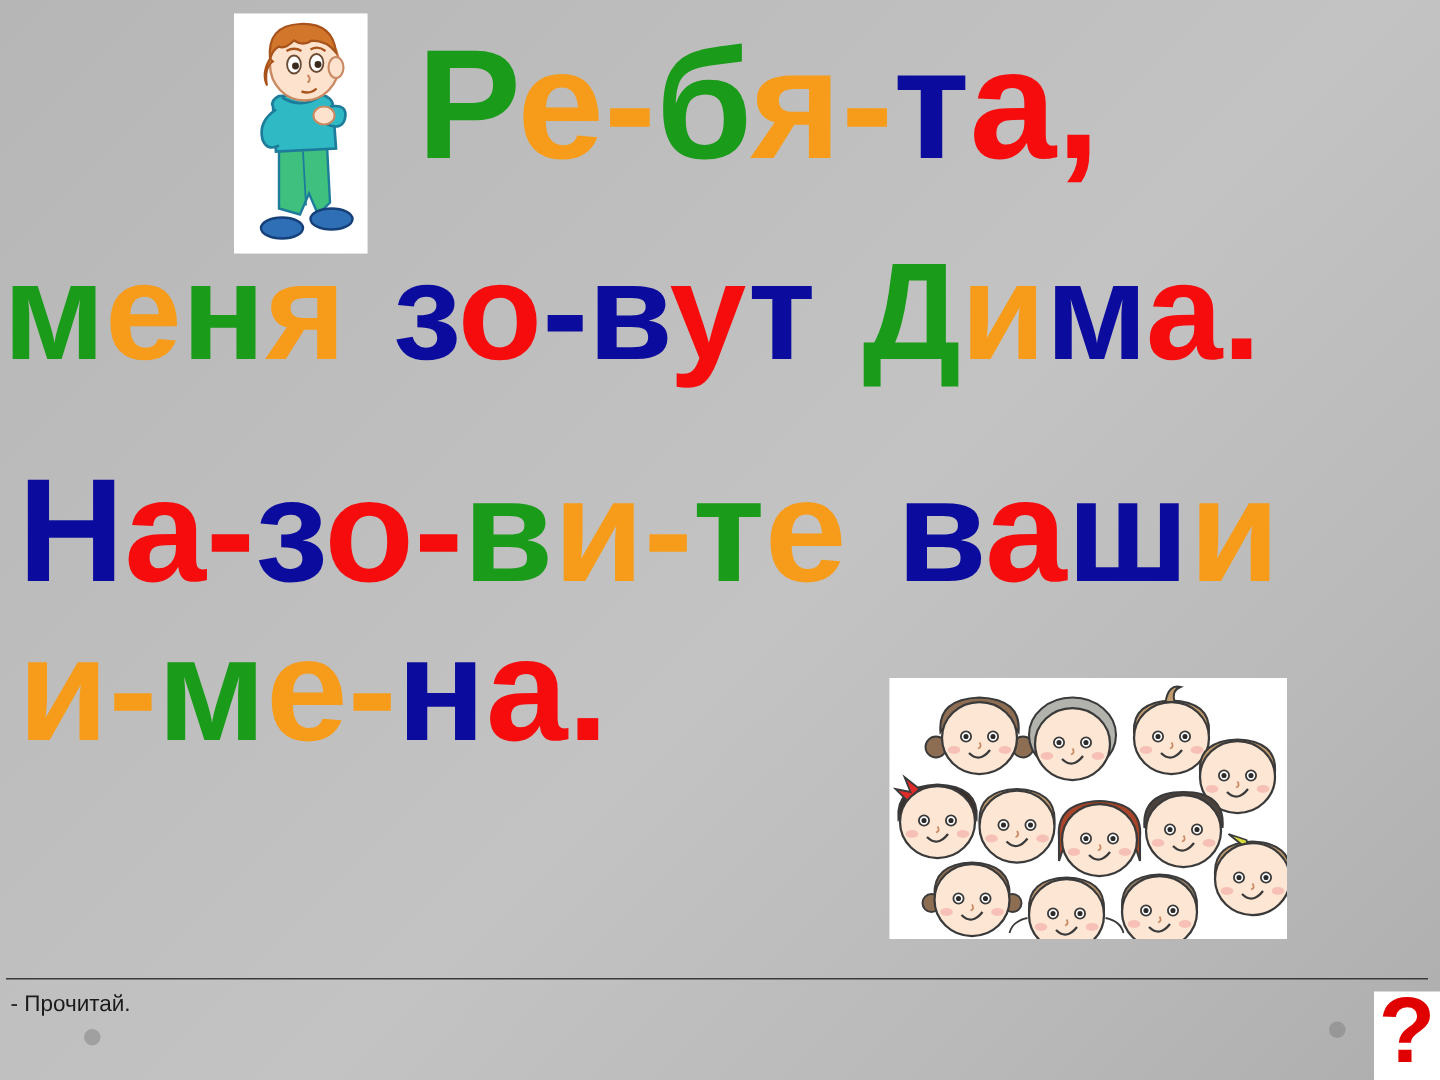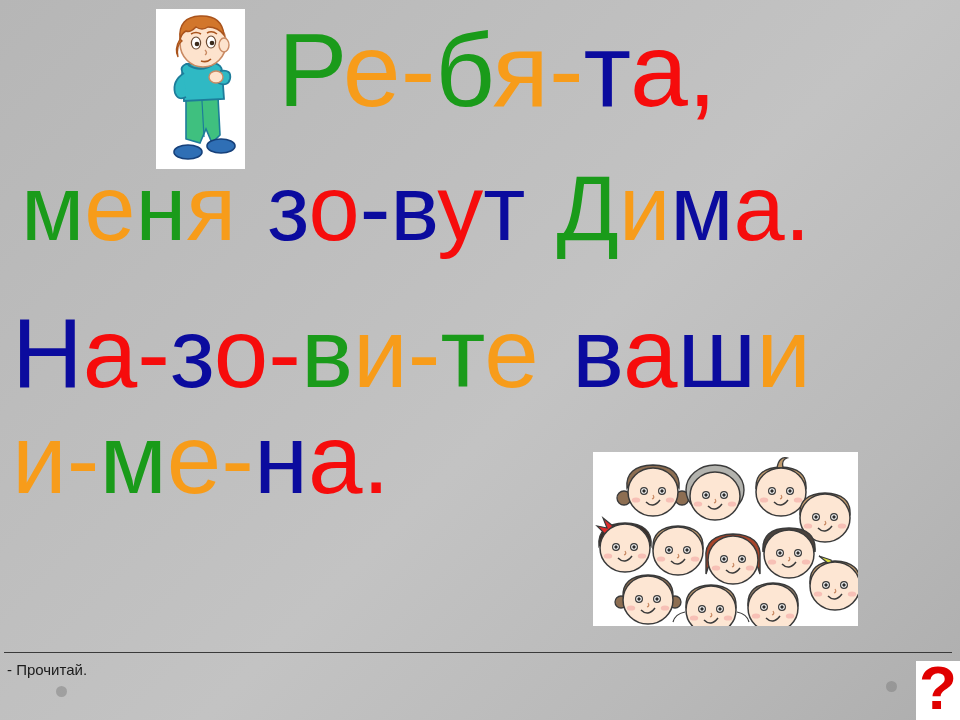--- a/index.html
+++ b/index.html
@@ -25,31 +25,31 @@
   #text-block {
     position: absolute;
     left: 0;
     top: 0;
     width: 960px;
   }
   .line {
     white-space: nowrap;
     line-height: 1.0;
     font-family: "Liberation Sans", sans-serif;
-    font-weight: normal;
+    font-weight: bold;
   }
   #line-1 {
     position: absolute;
     left: 278px;
     top: 18px;
     font-size: 104px;
   }
   #line-2 {
     position: absolute;
-    left: 21px;
+    left: 2px;
     top: 162px;
     font-size: 92px;
   }
   #line-3 {
     position: absolute;
     left: 12px;
     top: 304px;
     font-size: 98px;
   }
   #line-4 {

